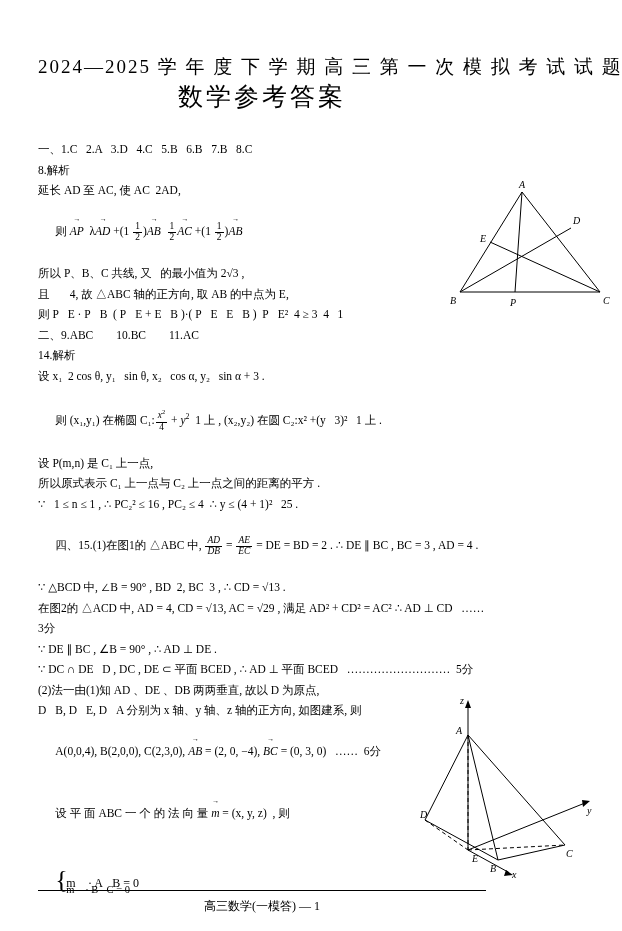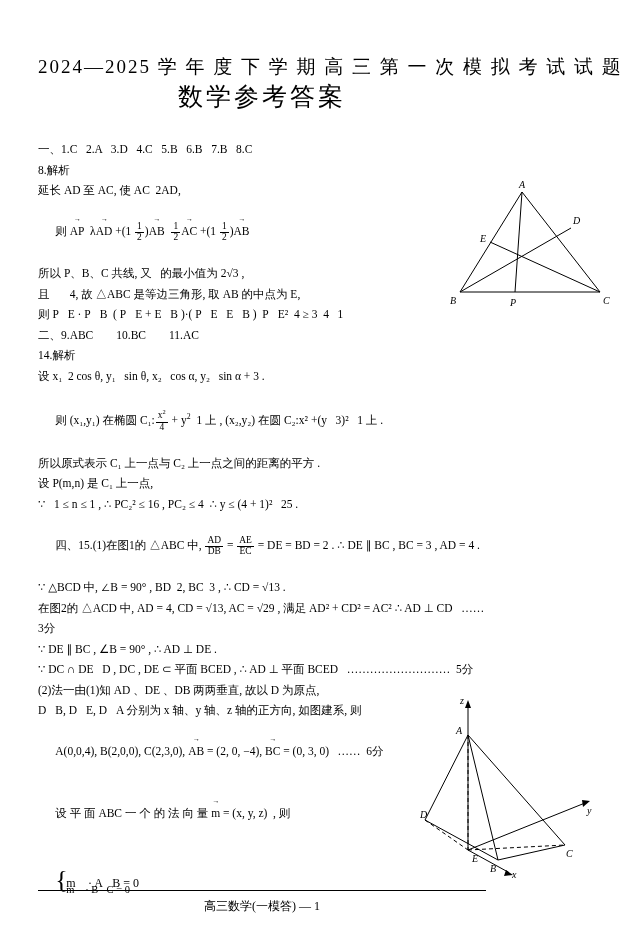--- a/index.html
+++ b/index.html
@@ -66,21 +66,21 @@
   .frac {
     display: inline-block;
     vertical-align: middle;
     text-align: center;
     font-size: 0.82em;
     line-height: 1.05;
     margin: 0 1px;
   }
   .frac .num { display: block; border-bottom: 1px solid #000; padding: 0 2px; }
   .frac .den { display: block; padding: 0 2px; }
-  .italic { }
+  .italic { font-style: italic; }
   .fig {
     position: absolute;
   }
   .footer {
     position: absolute;
     left: 0;
     right: 0;
     bottom: 16px;
     text-align: center;
     font-size: 12px;
@@ -112,34 +112,34 @@
     <div class="line">一、1.C   2.A   3.D   4.C   5.B   6.B   7.B   8.C</div>
 
     <div class="line">8.解析</div>
     <div class="line">延长 AD 至 AC, 使 AC  2AD,</div>
 
     <div class="line">
       <span>则 </span><span class="vec italic">AP</span>&nbsp;&nbsp;<span>λ</span><span class="vec italic">AD</span><span> +(1</span>&nbsp;<span class="frac"><span class="num">1</span><span class="den">2</span></span><span>)</span><span class="vec italic">AB</span>&nbsp;&nbsp;<span class="frac"><span class="num">1</span><span class="den">2</span></span><span class="vec italic">AC</span><span> +(1</span>&nbsp;<span class="frac"><span class="num">1</span><span class="den">2</span></span><span>)</span><span class="vec italic">AB</span>
     </div>
 
     <div class="line">所以 P、B、C 共线, 又   的最小值为 2√3 ,</div>
-    <div class="line">且       4, 故 △ABC 是等边三角形, 取 AB 的中点为 E,</div>
+    <div class="line">且       4, 故 △ABC 轴的正方向, 取 AB 的中点为 E,</div>
     <div class="line">则 P⃗E · P⃗B  ( P⃗E + E⃗B )·( P⃗E   E⃗B )  P⃗E²  4 ≥ 3  4   1</div>
 
     <div class="line">二、9.ABC        10.BC        11.AC</div>
 
     <div class="line">14.解析</div>
     <div class="line">设 x₁  2 cos θ, y₁   sin θ, x₂   cos α, y₂   sin α + 3 .</div>
 
     <div class="line">
       <span>则 (x₁,y₁) 在椭圆 C₁:</span><span class="frac"><span class="num"><span class="italic">x</span><span class="sup">2</span></span><span class="den">4</span></span><span> + <span class="italic">y</span><span class="sup">2</span></span><span>  1 上 , (x₂,y₂) 在圆 C₂:x² +(y   3)²   1 上 .</span>
     </div>
 
+    <div class="line">设 P(m,n) 是 C₁ 上一点,</div>
     <div class="line">所以原式表示 C₁ 上一点与 C₂ 上一点之间的距离的平方 .</div>
-    <div class="line">设 P(m,n) 是 C₁ 上一点,</div>
     <div class="line">∵   1 ≤ n ≤ 1 , ∴ PC₂² ≤ 16 , PC₂ ≤ 4  ∴ y ≤ (4 + 1)²   25 .</div>
 
     <div class="line">
       <span>四、15.(1)在图1的 △ABC 中, </span><span class="frac"><span class="num"><span class="italic">AD</span></span><span class="den"><span class="italic">DB</span></span></span> = <span class="frac"><span class="num"><span class="italic">AE</span></span><span class="den"><span class="italic">EC</span></span></span><span> = DE = BD = 2 . ∴ DE ∥ BC , BC = 3 , AD = 4 .</span>
     </div>
 
     <div class="line">∵ △BCD 中, ∠B = 90° , BD  2, BC  3 , ∴ CD = √13 .</div>
     <div class="line">在图2的 △ACD 中, AD = 4, CD = √13, AC = √29 , 满足 AD² + CD² = AC² ∴ AD ⊥ CD   ……  3分</div>
     <div class="line">∵ DE ∥ BC , ∠B = 90° , ∴ AD ⊥ DE .</div>
     <div class="line">∵ DC ∩ DE   D , DC , DE ⊂ 平面 BCED , ∴ AD ⊥ 平面 BCED   ………………………  5分</div>

